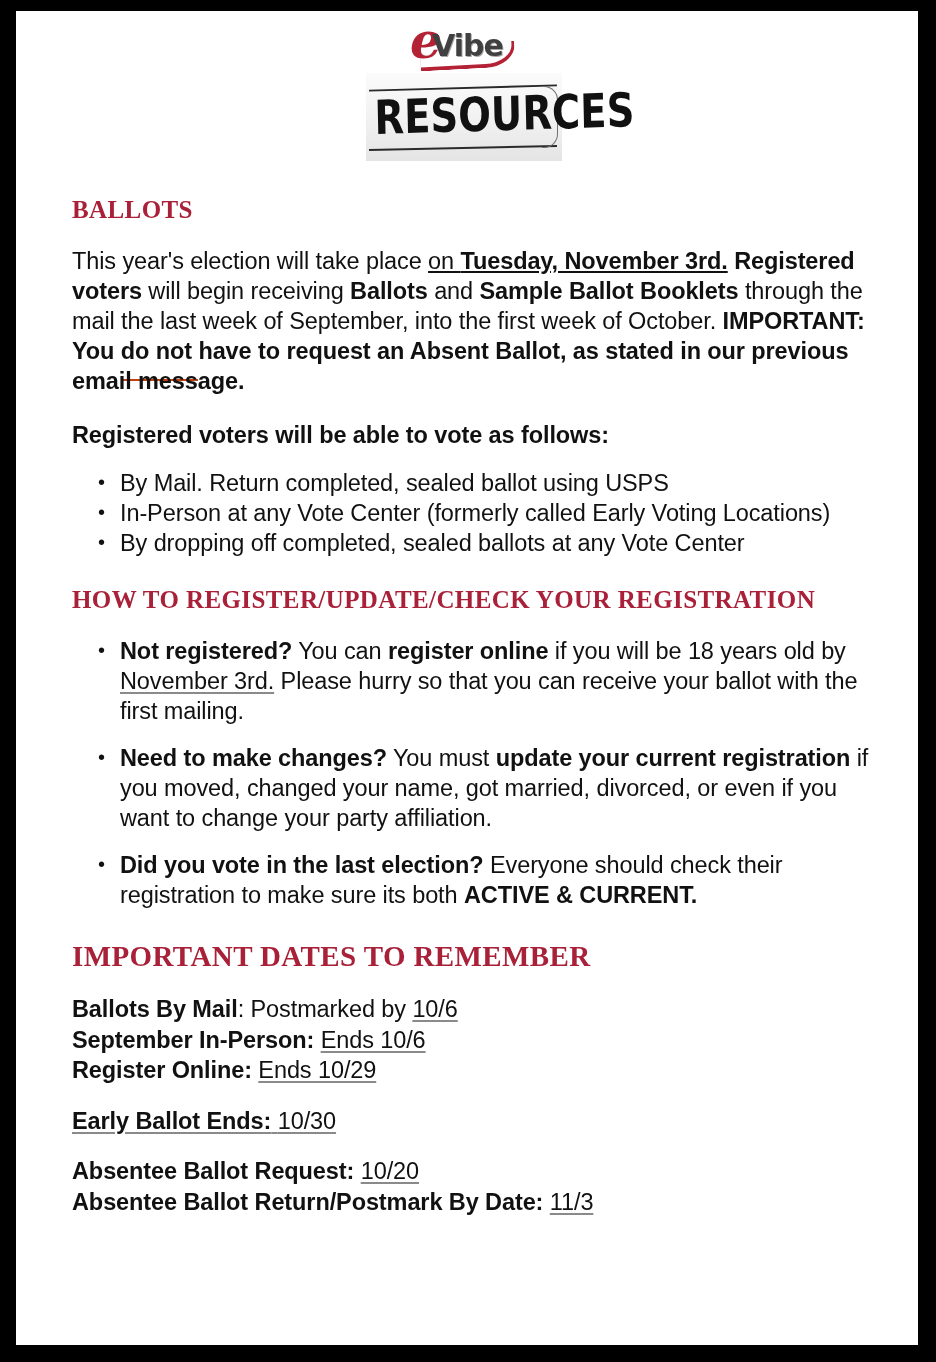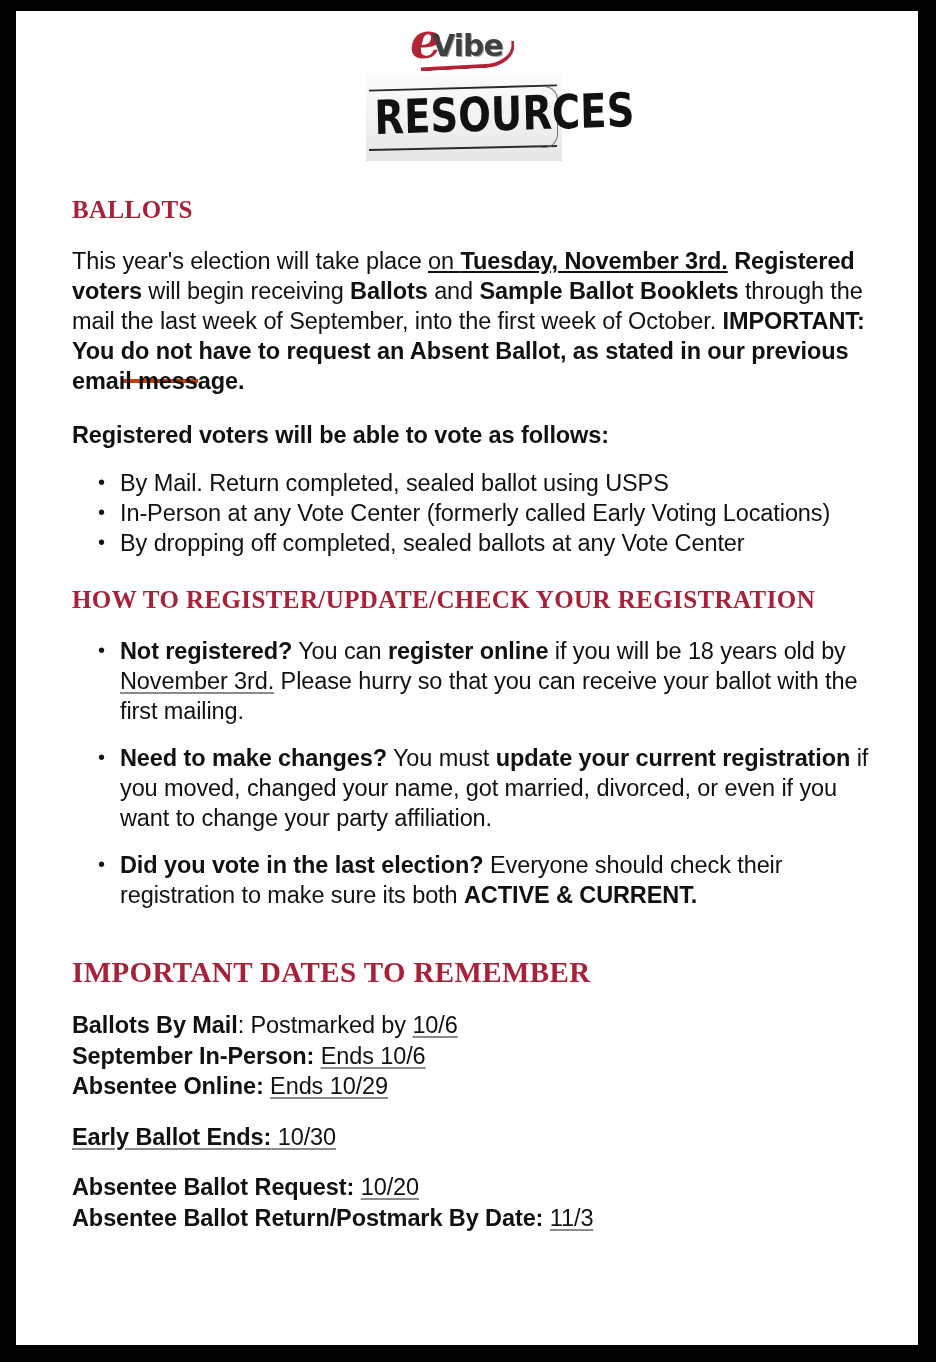--- a/index.html
+++ b/index.html
@@ -149,21 +149,21 @@
     font-size: 23.5px;
     line-height: 30px;
     margin: 0;
     letter-spacing: -0.1px;
   }
 
   .b { font-weight: bold; }
   .u { text-decoration: underline; text-underline-offset: 2px; }
   .u-thick {
     font-weight: bold;
-    border-bottom: 4px solid #c2410c;
+    border-bottom: 2px solid #c2410c;
     padding-bottom: 15px;
   }
   .u-gray {
     text-decoration: underline;
     text-decoration-color: #8a8a8a;
     text-underline-offset: 3px;
   }
 
   ul.bullets {
     margin: 0;
@@ -178,21 +178,21 @@
   }
   ul.bullets li::before {
     content: "\2022";
     position: absolute;
     left: -22px;
     top: -1px;
     font-size: 20px;
     color: #111;
   }
   ul.bullets.spaced li { margin-bottom: 17px; }
-  ul.bullets.spaced li:last-child { margin-bottom: 16px; }
+  ul.bullets.spaced li:last-child { margin-bottom: 0; }
 
   .dates div {
     font-size: 23.5px;
     line-height: 30.5px;
     letter-spacing: -0.1px;
   }
   .gap { height: 20px; }
 
   .sp-top-1 { height: 22px; }
   .sp-top-2 { height: 24px; }
@@ -265,21 +265,21 @@
     <h2 class="red-head lg">IMPORTANT DATES TO REMEMBER</h2>
 
     <div class="sp-top-7"></div>
 
     <div class="dates">
 
       <div><span class="b">Ballots By Mail</span><span>: Postmarked by </span><span class="u-gray">10/6</span></div>
 
       <div><span class="b">September In-Person:</span><span> </span><span class="u-gray">Ends 10/6</span></div>
 
-      <div><span class="b">Absentee Online:</span><span> </span><span class="u-gray">Ends 10/29</span></div>
+      <div><span class="b">Register Online:</span><span> </span><span class="u-gray">Ends 10/29</span></div>
 
       <div class="gap"></div>
 
 
       <div><span class="b u-gray">Early Ballot Ends:</span><span class="u-gray"> </span><span class="u-gray">10/30</span></div>
 
       <div class="gap"></div>
 
       <div><span class="b">Absentee Ballot Request:</span><span> </span><span class="u-gray">10/20</span></div>
 

